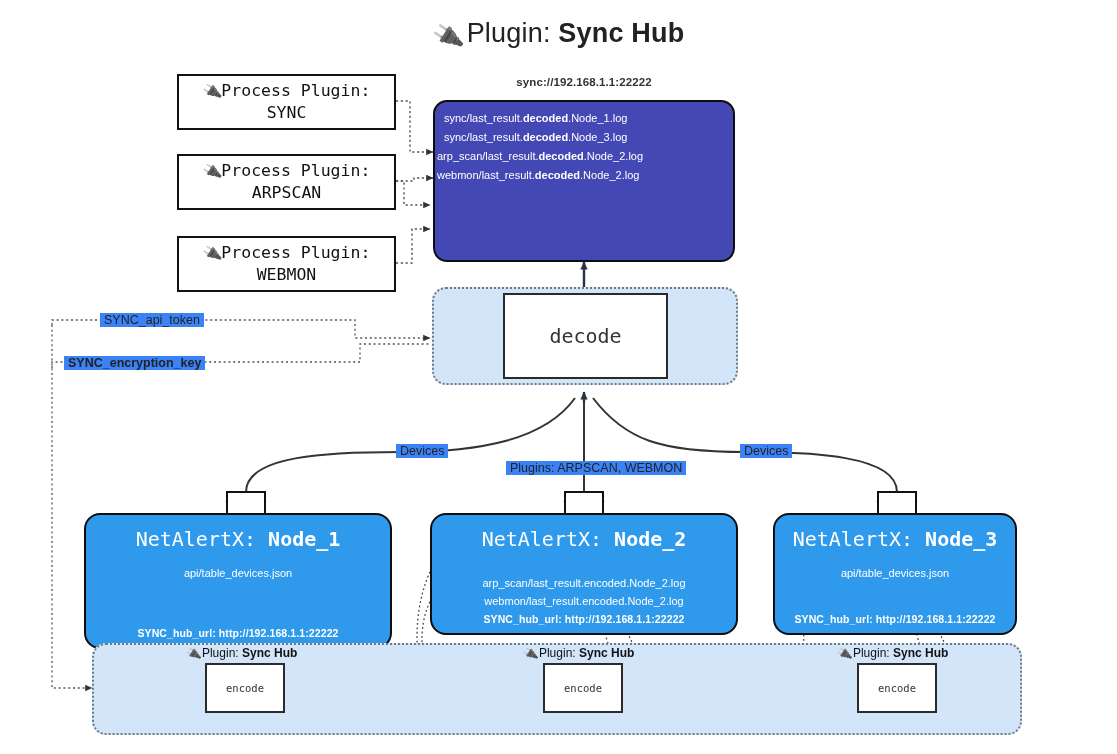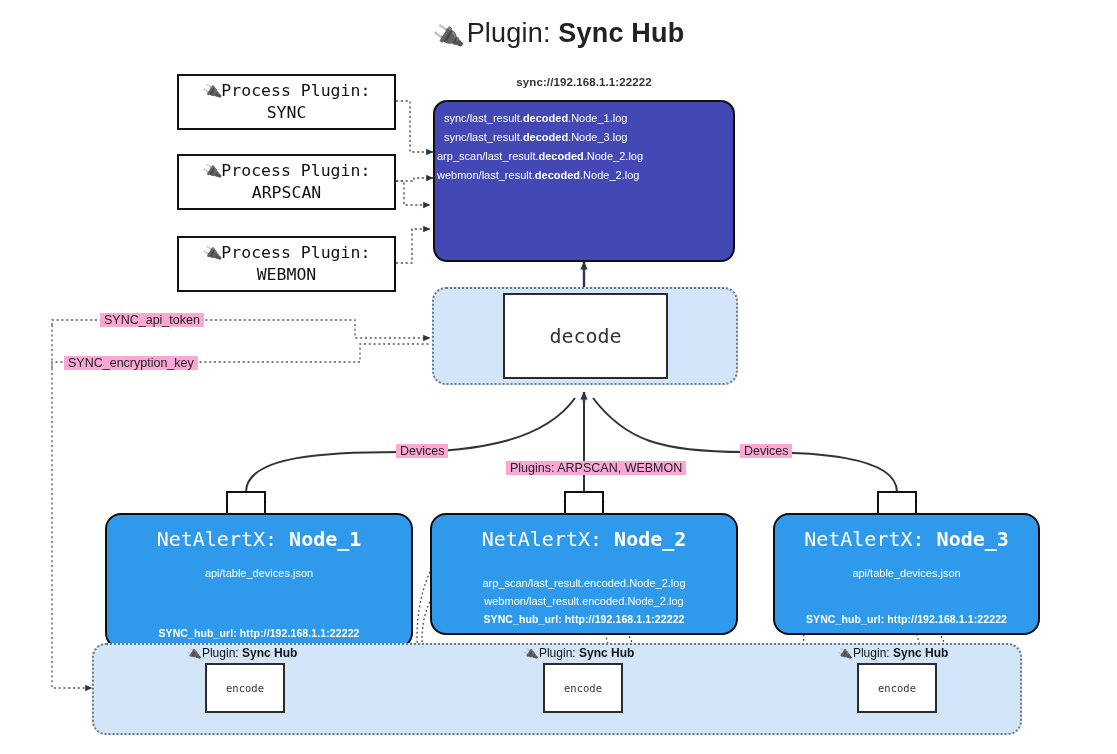--- a/index.html
+++ b/index.html
@@ -57,21 +57,21 @@
   .node-line{font-size:11px;line-height:1.6;color:#fff;text-align:center;
     white-space:nowrap;}
   .node-foot{position:absolute;left:0;bottom:8px;width:100%;text-align:center;
     font-size:10.5px;font-weight:700;color:#fff;letter-spacing:.1px;}
 
   
   .env-icon{position:absolute;width:40px;height:30px;background:#fff;
     border:2px solid #111;box-sizing:border-box;}
 
   
-  .edge-label{position:absolute;background:#f9a8d4;font-size:12.5px;color:#222;
+  .edge-label{position:absolute;background:#3b82f6;font-size:12.5px;color:#222;
     padding:0 4px;white-space:nowrap;}
   .plugin-tag{position:absolute;font-size:12px;color:#111;white-space:nowrap;}
   .plugin-tag .plug{display:inline-block;transform:rotate(-12deg);font-size:12px;
     margin-right:1px;vertical-align:-1px;}
   .plugin-tag b{font-weight:700;}
 </style>
 </head>
 <body>
 
 <div id="stage">
@@ -155,48 +155,48 @@
     </div>
     <div class="hub-line" style="padding-left:2px;">
       <span>webmon/last_result.</span><b>decoded</b><span>.Node_2.log</span>
     </div>
   </div>
 
   <div class="lb-container" style="left:432px;top:287px;width:306px;height:98px;"></div>
   <div class="white-box decode-box" style="left:503px;top:293px;width:165px;height:86px;">decode</div>
 
   <div class="edge-label" style="left:100px;top:313px;">SYNC_api_token</div>
-  <div class="edge-label" style="left:64px;top:356px;">SYNC_encryption_key</div>
+  <div class="edge-label" style="left:64px;top:356px;font-weight:bold;">SYNC_encryption_key</div>
 
   <div class="edge-label" style="left:396px;top:444px;">Devices</div>
   <div class="edge-label" style="left:740px;top:444px;">Devices</div>
   <div class="edge-label" style="left:506px;top:461px;">Plugins: ARPSCAN, WEBMON</div>
 
   <div class="env-icon" style="left:226px;top:491px;"></div>
   <div class="env-icon" style="left:564px;top:491px;"></div>
   <div class="env-icon" style="left:877px;top:491px;"></div>
 
-  <div class="node-box" style="left:105px;top:513px;width:308px;height:136px;">
+  <div class="node-box" style="left:84px;top:513px;width:308px;height:136px;">
     <div class="node-title">
       <span>NetAlertX:</span> <b>Node_1</b>
     </div>
     <div class="node-line" style="margin-top:14px;">api/table_devices.json</div>
     <div class="node-foot">SYNC_hub_url: http://192.168.1.1:22222</div>
   </div>
 
   <div class="node-box" style="left:430px;top:513px;width:308px;height:122px;">
     <div class="node-title">
       <span>NetAlertX:</span> <b>Node_2</b>
     </div>
     <div class="node-line" style="margin-top:24px;">arp_scan/last_result.encoded.Node_2.log</div>
     <div class="node-line">webmon/last_result.encoded.Node_2.log</div>
     <div class="node-foot">SYNC_hub_url: http://192.168.1.1:22222</div>
   </div>
 
-  <div class="node-box" style="left:773px;top:513px;width:267px;height:122px;">
+  <div class="node-box" style="left:773px;top:513px;width:244px;height:122px;">
     <div class="node-title">
       <span>NetAlertX:</span> <b>Node_3</b>
     </div>
     <div class="node-line" style="margin-top:14px;">api/table_devices.json</div>
     <div class="node-foot">SYNC_hub_url: http://192.168.1.1:22222</div>
   </div>
 
   <div class="lb-container" style="left:92px;top:643px;width:930px;height:92px;"></div>
 
   <div class="plugin-tag" style="left:186px;top:646px;">

